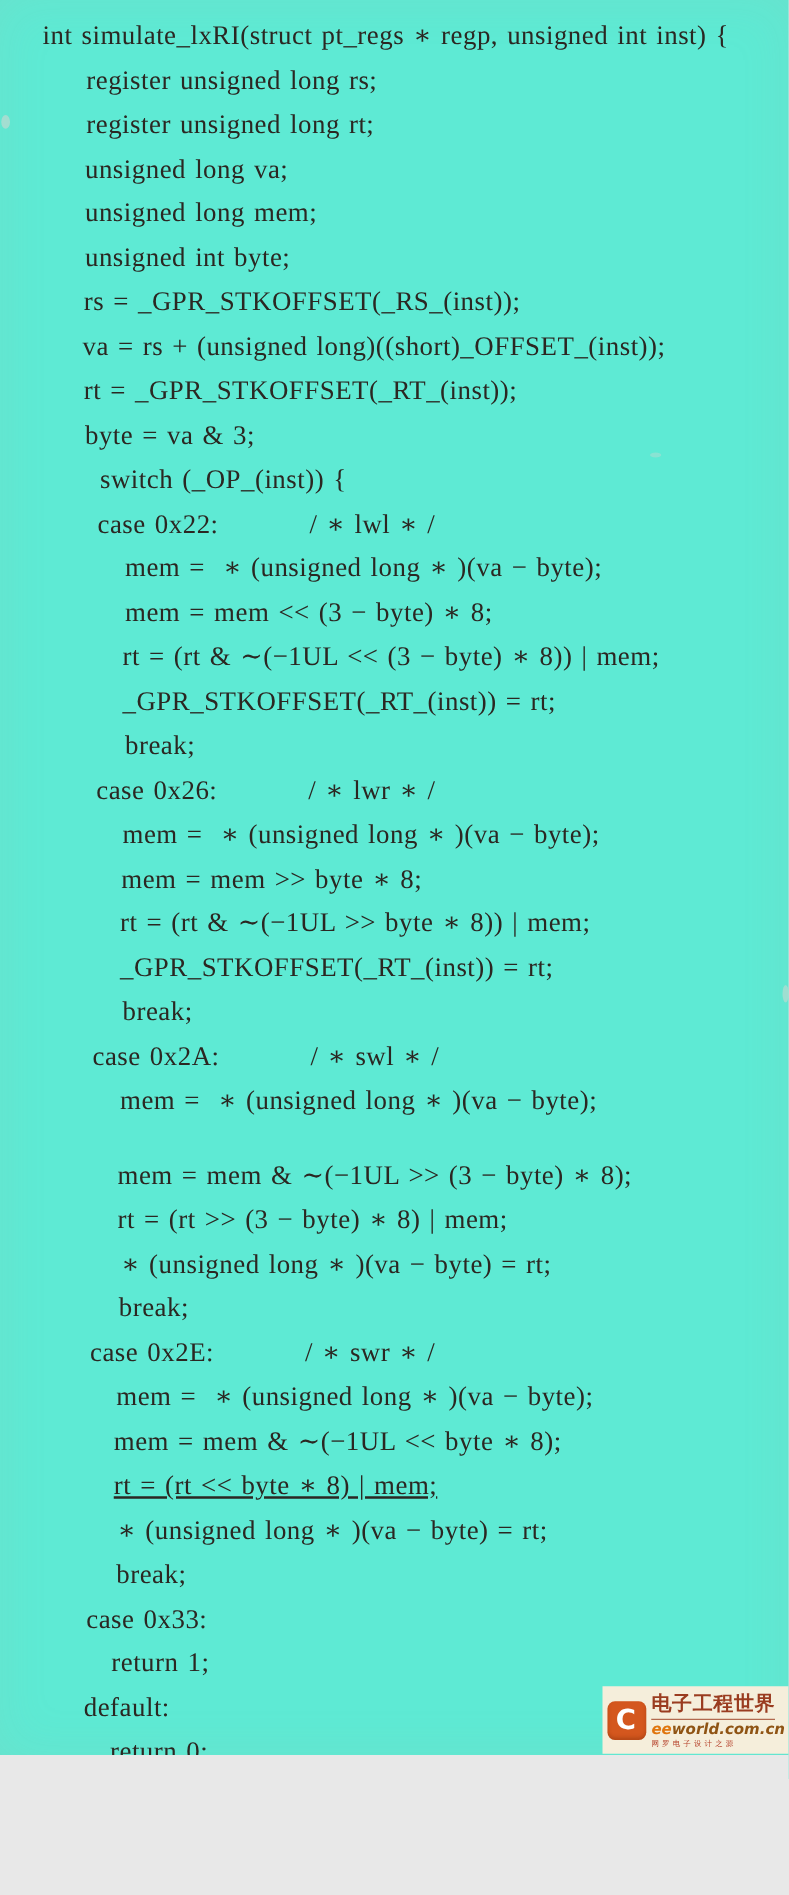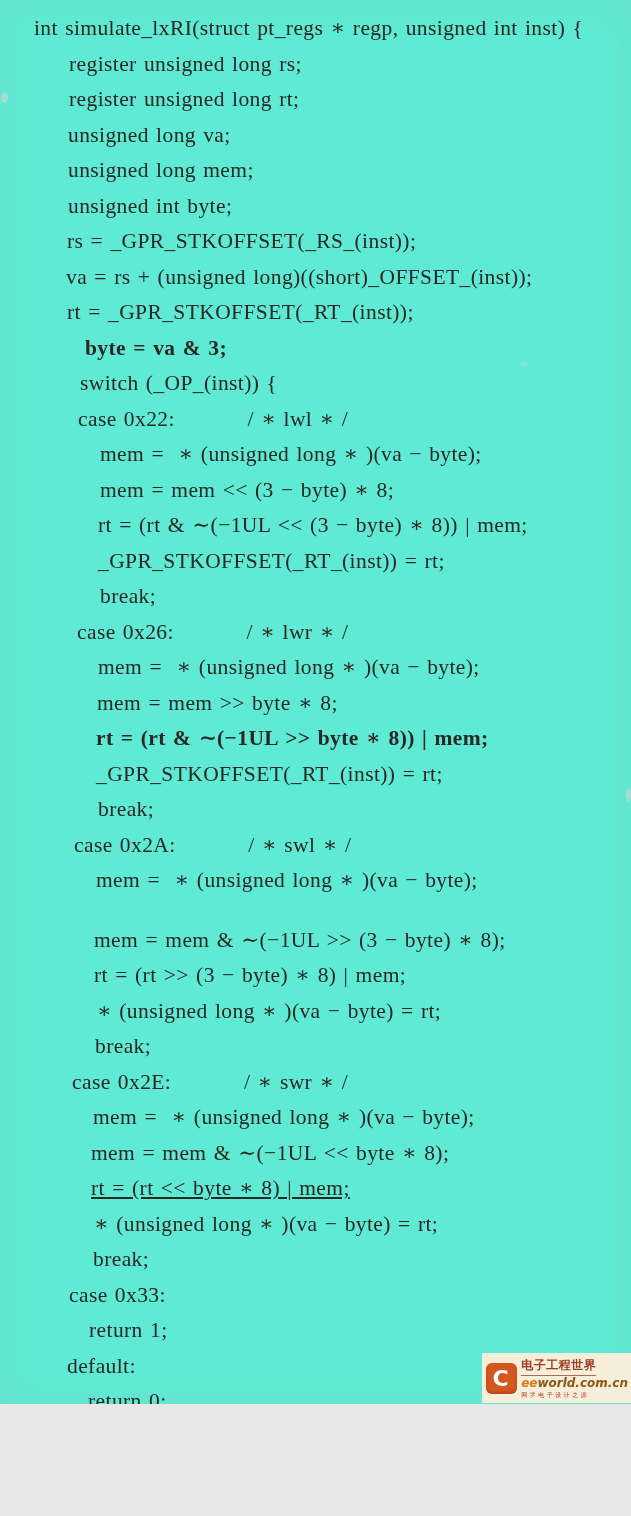--- a/index.html
+++ b/index.html
@@ -74,21 +74,21 @@
     color: #ffffff;
     transform: translateX(-1px);
   }
   .wm-text {
     display: flex;
     flex-direction: column;
     align-items: flex-start;
   }
   .wm-brand {
     font-family: "DejaVu Sans", sans-serif;
-    font-size: 12px;
+    font-size: 16px;
     font-weight: bold;
     letter-spacing: 0.5px;
     color: #9a3c20;
     border-bottom: 1px solid rgba(154,60,32,0.75);
     padding-bottom: 1px;
     white-space: nowrap;
   }
   .wm-url {
     font-family: "DejaVu Sans", sans-serif;
     font-style: italic;
@@ -116,32 +116,32 @@
   <div class="code" id="code-listing">
       <div class="line" style="padding-left: 34px;">int simulate_lxRI(struct pt_regs ∗ regp, unsigned int inst) {</div>
       <div class="line" style="padding-left: 69px;">register unsigned long rs;</div>
       <div class="line" style="padding-left: 69px;">register unsigned long rt;</div>
       <div class="line" style="padding-left: 68px;">unsigned long va;</div>
       <div class="line" style="padding-left: 68px;">unsigned long mem;</div>
       <div class="line" style="padding-left: 68px;">unsigned int byte;</div>
       <div class="line" style="padding-left: 67px;">rs = _GPR_STKOFFSET(_RS_(inst));</div>
       <div class="line" style="padding-left: 66px;">va = rs + (unsigned long)((short)_OFFSET_(inst));</div>
       <div class="line" style="padding-left: 67px;">rt = _GPR_STKOFFSET(_RT_(inst));</div>
-      <div class="line" style="padding-left: 85px; font-weight: bold;">byte = va &amp; 3;</div>
+      <div class="line" style="padding-left: 68px;">byte = va &amp; 3;</div>
       <div class="line" style="padding-left: 80px;">switch (_OP_(inst)) {</div>
       <div class="line" style="padding-left: 78px;">case 0x22:          / ∗ lwl ∗ /</div>
       <div class="line" style="padding-left: 100px;">mem =  ∗ (unsigned long ∗ )(va − byte);</div>
       <div class="line" style="padding-left: 100px;">mem = mem &lt;&lt; (3 − byte) ∗ 8;</div>
       <div class="line" style="padding-left: 98px;">rt = (rt &amp; ∼(−1UL &lt;&lt; (3 − byte) ∗ 8)) | mem;</div>
       <div class="line" style="padding-left: 98px;">_GPR_STKOFFSET(_RT_(inst)) = rt;</div>
       <div class="line" style="padding-left: 100px;">break;</div>
       <div class="line" style="padding-left: 77px;">case 0x26:          / ∗ lwr ∗ /</div>
       <div class="line" style="padding-left: 98px;">mem =  ∗ (unsigned long ∗ )(va − byte);</div>
       <div class="line" style="padding-left: 97px;">mem = mem &gt;&gt; byte ∗ 8;</div>
-      <div class="line" style="padding-left: 96px; font-weight: bold;">rt = (rt &amp; ∼(−1UL &gt;&gt; byte ∗ 8)) | mem;</div>
+      <div class="line" style="padding-left: 96px;">rt = (rt &amp; ∼(−1UL &gt;&gt; byte ∗ 8)) | mem;</div>
       <div class="line" style="padding-left: 96px;">_GPR_STKOFFSET(_RT_(inst)) = rt;</div>
       <div class="line" style="padding-left: 98px;">break;</div>
       <div class="line" style="padding-left: 74px;">case 0x2A:          / ∗ swl ∗ /</div>
       <div class="line" style="padding-left: 96px;">mem =  ∗ (unsigned long ∗ )(va − byte);</div>
       <div class="line" style="padding-left: 94px; margin-top: 24px;">mem = mem &amp; ∼(−1UL &gt;&gt; (3 − byte) ∗ 8);</div>
       <div class="line" style="padding-left: 94px;">rt = (rt &gt;&gt; (3 − byte) ∗ 8) | mem;</div>
       <div class="line" style="padding-left: 97px;">∗ (unsigned long ∗ )(va − byte) = rt;</div>
       <div class="line" style="padding-left: 95px;">break;</div>
       <div class="line" style="padding-left: 72px;">case 0x2E:          / ∗ swr ∗ /</div>
       <div class="line" style="padding-left: 93px;">mem =  ∗ (unsigned long ∗ )(va − byte);</div>

